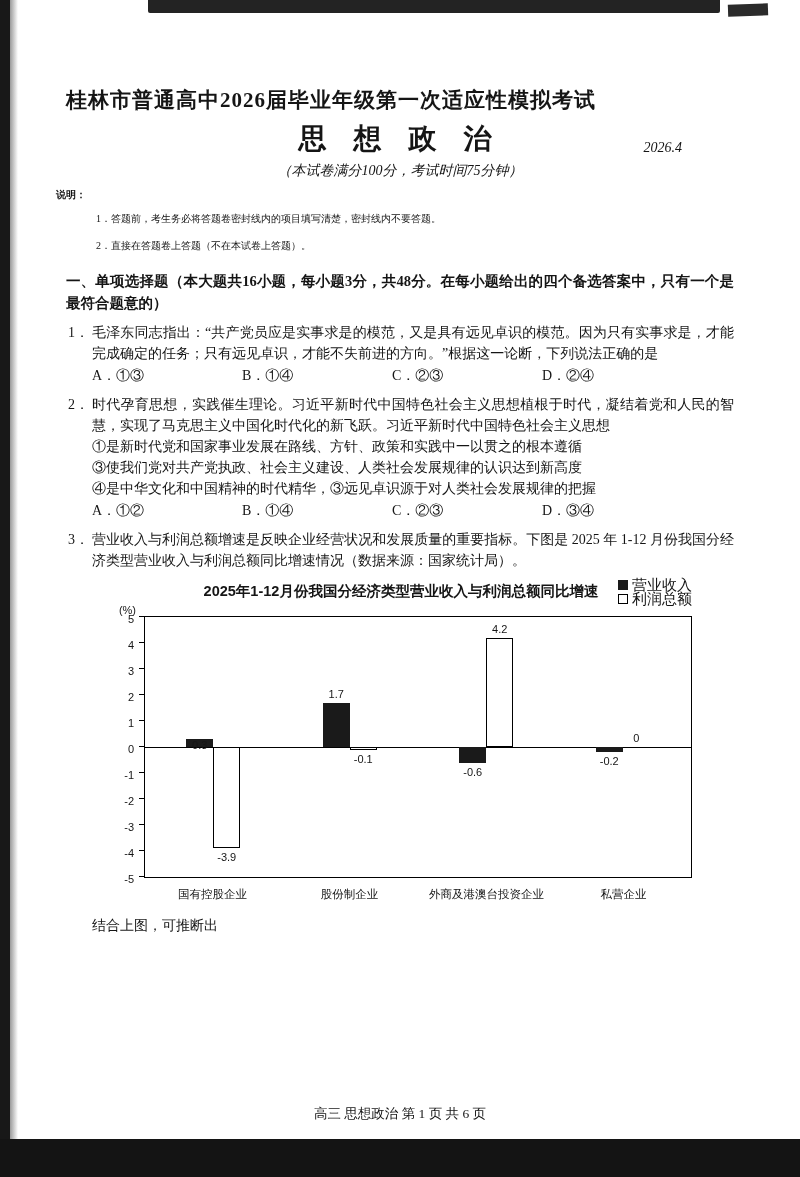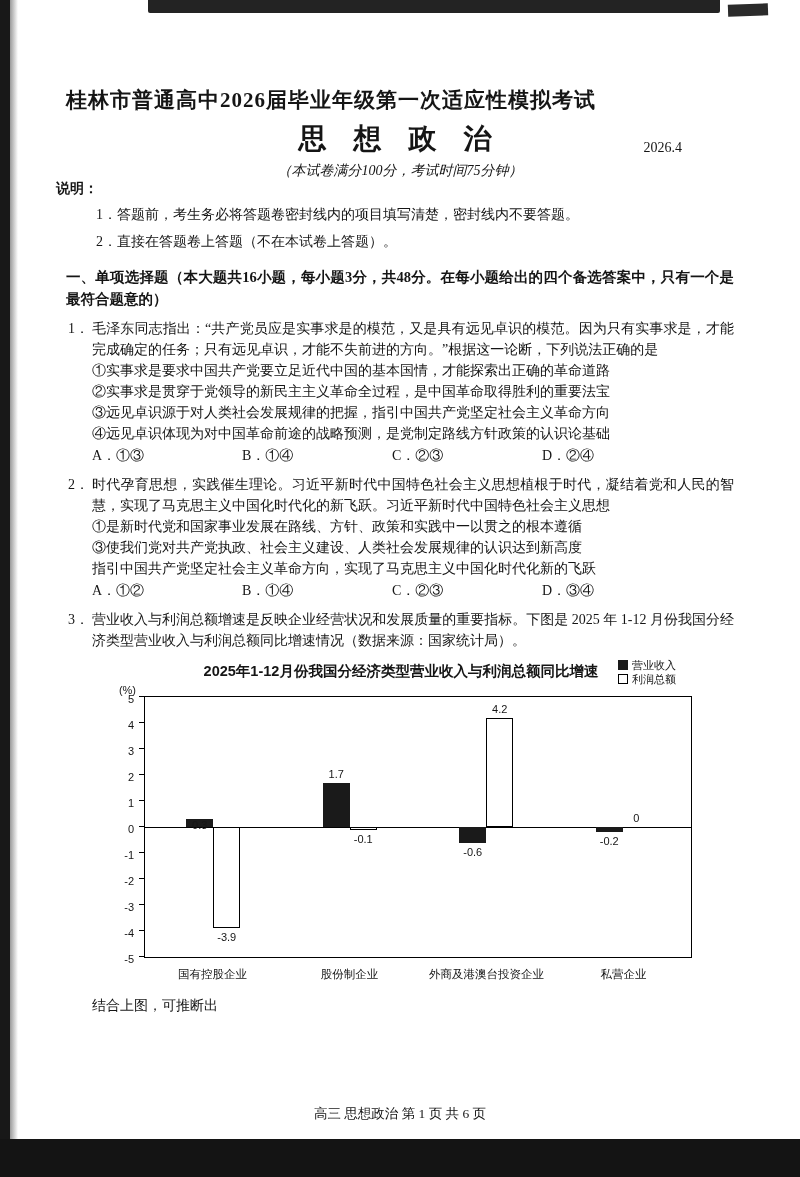--- a/index.html
+++ b/index.html
@@ -11,40 +11,40 @@
                   background:linear-gradient(90deg,#9a9a9a,rgba(255,255,255,0));}
   .scan-top{position:absolute;left:148px;top:0;width:572px;height:13px;background:#232323;border-radius:0 0 2px 2px;}
   .scan-top-mark{position:absolute;left:728px;top:4px;width:40px;height:12px;background:#2b2b2b;transform:rotate(-2deg);}
   .scan-bottom{position:absolute;left:0;bottom:0;width:800px;height:38px;background:#141414;}
 
   .content{position:absolute;left:66px;top:86px;width:668px;}
 
   .exam-title{font-size:21px;font-weight:bold;text-align:left;margin:0;letter-spacing:1px;}
   .subject-row{position:relative;text-align:center;margin-top:6px;height:40px;}
   .subject{font-size:28px;font-weight:bold;letter-spacing:10px;}
-  .exam-date{position:absolute;right:52px;bottom:4px;font-size:14px;letter-spacing:0;}
+  .exam-date{position:absolute;right:52px;bottom:4px;font-size:14px;letter-spacing:0;font-style:italic;}
   .paper-info{text-align:center;font-size:14px;margin-top:2px;font-style:italic;}
 
-  .notes{font-size:14px;}
+  .notes{margin-top:8px;font-size:10px;}
   .notes-label{font-weight:bold;margin-left:-10px;}
   .note-item{margin:6px 0 0 30px;line-height:21px;}
 
   .section-heading{font-weight:bold;font-size:14.5px;line-height:22px;margin-top:14px;text-align:justify;}
 
   .question{position:relative;padding-left:26px;margin-top:8px;font-size:14px;line-height:21px;text-align:justify;}
   .qnum{position:absolute;left:2px;top:0;}
   .statements div{line-height:21px;}
   .choices{display:flex;width:600px;margin-top:1px;}
   .choices span{flex:0 0 25%;}
 
   
   .chart-wrap{width:582px;margin:10px 0 4px 18px;font-family:"Liberation Sans","DejaVu Sans",sans-serif;}
   .chart-title-row{position:relative;text-align:center;}
   .chart-title{font-size:14.5px;font-weight:bold;letter-spacing:0;}
-  .chart-legend{position:absolute;right:16px;top:-3px;font-size:11px;font-weight:normal;}
+  .chart-legend{position:absolute;right:0;top:-3px;font-size:15px;font-weight:normal;}
   .legend-item{display:flex;align-items:center;gap:4px;line-height:14px;}
   .swatch{width:10px;height:10px;box-sizing:border-box;}
   .swatch-filled{background:#1a1a1a;}
   .swatch-outline{background:#fff;border:1px solid #000;}
 
   .chart-body{display:flex;margin-top:14px;}
   .y-axis{position:relative;width:34px;height:260px;font-size:11px;}
   .unit-label{position:absolute;top:-16px;right:8px;font-size:11px;}
   .ytick-label{position:absolute;right:10px;white-space:nowrap;}
   .ytick-mark{position:absolute;right:0;width:5px;height:1px;background:#000;}
@@ -88,41 +88,35 @@
       <div class="notes-label">说明：</div>
       <div class="note-item">1．答题前，考生务必将答题卷密封线内的项目填写清楚，密封线内不要答题。</div>
       <div class="note-item">2．直接在答题卷上答题（不在本试卷上答题）。</div>
     </div>
 
     <div class="section-heading">一、单项选择题（本大题共16小题，每小题3分，共48分。在每小题给出的四个备选答案中，只有一个是最符合题意的）</div>
 
     <div class="question">
       <span class="qnum">1．</span>
       <div>毛泽东同志指出：“共产党员应是实事求是的模范，又是具有远见卓识的模范。因为只有实事求是，才能完成确定的任务；只有远见卓识，才能不失前进的方向。”根据这一论断，下列说法正确的是</div>
-      <div class="statements">
-        <div>①实事求是要求中国共产党要立足近代中国的基本国情，才能探索出正确的革命道路</div>
-        <div>②实事求是贯穿于党领导的新民主主义革命全过程，是中国革命取得胜利的重要法宝</div>
-        <div>③远见卓识源于对人类社会发展规律的把握，指引中国共产党坚定社会主义革命方向</div>
-        <div>④远见卓识体现为对中国革命前途的战略预测，是党制定路线方针政策的认识论基础</div>
-      </div>
       <div class="choices">
         <span>A．①③</span>
         <span>B．①④</span>
         <span>C．②③</span>
         <span>D．②④</span>
       </div>
     </div>
 
     <div class="question">
       <span class="qnum">2．</span>
       <div>时代孕育思想，实践催生理论。习近平新时代中国特色社会主义思想植根于时代，凝结着党和人民的智慧，实现了马克思主义中国化时代化的新飞跃。习近平新时代中国特色社会主义思想</div>
       <div class="statements">
         <div>①是新时代党和国家事业发展在路线、方针、政策和实践中一以贯之的根本遵循</div>
         <div>③使我们党对共产党执政、社会主义建设、人类社会发展规律的认识达到新高度</div>
-        <div>指引中国共产党坚定社会主义革命方向，实现了马克思主义中国化时代化新的飞跃</div>
+        <div>④是中华文化和中国精神的时代精华，③远见卓识源于对人类社会发展规律的把握</div>
       </div>
       <div class="choices">
         <span>A．①②</span>
         <span>B．①④</span>
         <span>C．②③</span>
         <span>D．③④</span>
       </div>
     </div>
 
     <div class="question">

